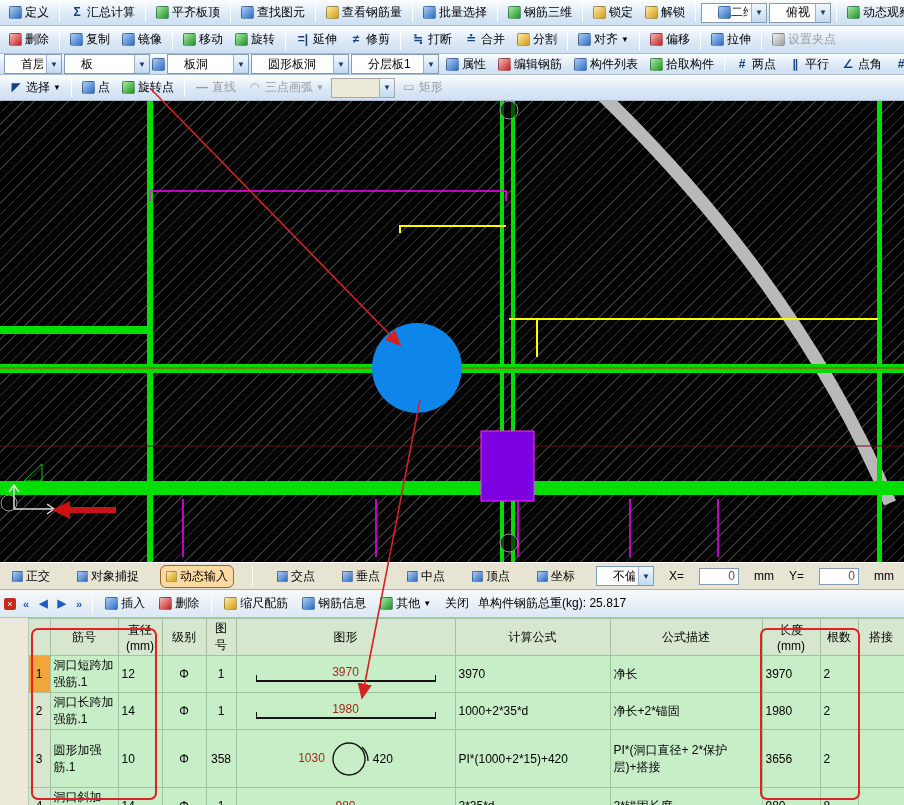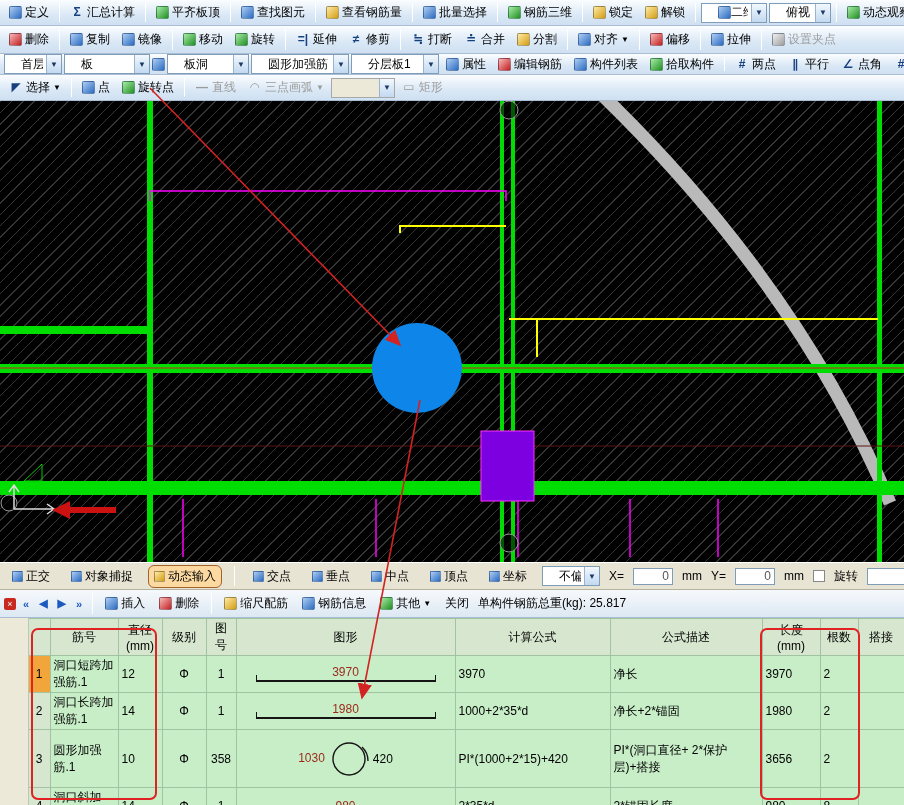--- a/index.html
+++ b/index.html
@@ -18,21 +18,21 @@
   .y{background:linear-gradient(135deg,#ffeaa6,#d39d12)}
   .gy{background:linear-gradient(135deg,#efefef,#9f9f9f)}
   .tic{font-weight:bold;color:#16407e;width:14px;text-align:center;line-height:13px;flex:none;font-size:12px}
   .tic.gray{color:#9b9b9b}
   .combo{display:inline-flex;align-items:center;height:20px;background:#fff;border:1px solid #7f9db9;padding-left:16px;flex:none}
   .combo .val{flex:1;overflow:hidden;text-align:left}
   .carr{width:15px;height:18px;margin-left:3px;background:linear-gradient(#f2f8fd,#c2d9f0);border-left:1px solid #9ab4d0;display:flex;align-items:center;justify-content:center;font-size:8px;color:#1c3a68;flex:none}
   .disc{background:#ece9d8;color:#999;border-color:#a8a8a8}
   .canvas{position:relative;height:461px;background-color:#000;background-image:repeating-linear-gradient(135deg,#343434 0px,#343434 1px,transparent 1px,transparent 8px)}
   .cvsvg{position:absolute;inset:0;display:block}
-  .status{height:28px;display:flex;align-items:center;gap:9px;padding:0 6px;background:#e8e4d4;border-top:1px solid #fff;border-bottom:1px solid #b6b2a2;white-space:nowrap}
+  .status{height:28px;display:flex;align-items:center;gap:15px;padding:0 6px;background:#e8e4d4;border-top:1px solid #fff;border-bottom:1px solid #b6b2a2;white-space:nowrap}
   .stog{display:inline-flex;align-items:center;gap:3px;padding:2px 5px;border:1px solid transparent;background:none;font:inherit}
   .pressed{background:#fcd9a0;border:1px solid #a4622c;border-radius:6px}
   .sic{width:11px;height:11px;flex:none;border-radius:1px;display:inline-block;border:1px solid rgba(40,60,90,.35)}
   .inp{height:17px;border:1px solid #7f9db9;background:#fff;text-align:right;padding:0 3px;font:inherit;color:#555}
   .cb{width:12px;height:12px;border:1px solid #888;background:#fff;flex:none;display:inline-block}
   .etbar{height:28px;display:flex;align-items:center;gap:4px;padding:0 4px;background:linear-gradient(#f6f9fc,#dce8f3);border-bottom:1px solid #a9bed4;white-space:nowrap}
   .navb{color:#1c5ac0;font-size:11px;background:none;border:none;padding:1px 3px;font-weight:bold}
   .closeic{width:12px;height:12px;background:#c8281e;color:#fff;font-size:9px;line-height:12px;text-align:center;border-radius:2px;flex:none}
   .total{}
   .grid{border-collapse:collapse;table-layout:fixed;width:904px}
@@ -194,21 +194,21 @@
     <div class="combo" style="width:86px">
         <span class="val">板</span>
         <span class="carr">▼</span>
       </div>
     <span class="ic b"></span>
     <div class="combo" style="width:82px">
         <span class="val">板洞</span>
         <span class="carr">▼</span>
       </div>
     <div class="combo" style="width:98px">
-        <span class="val">圆形加强筋</span>
+        <span class="val">圆形板洞</span>
         <span class="carr">▼</span>
       </div>
     <div class="combo" style="width:88px">
         <span class="val">分层板1</span>
         <span class="carr">▼</span>
       </div>
     <button class="tb">
         <span class="ic b"></span>
         <span>属性</span>
       </button>

